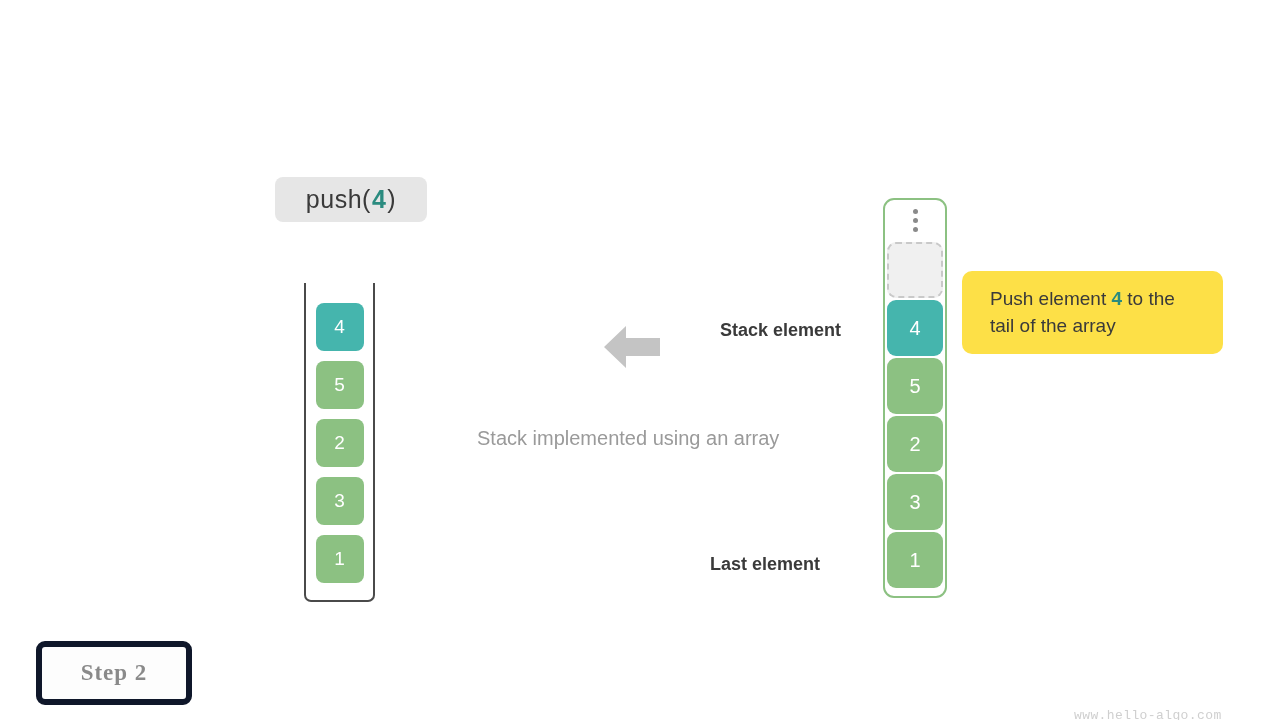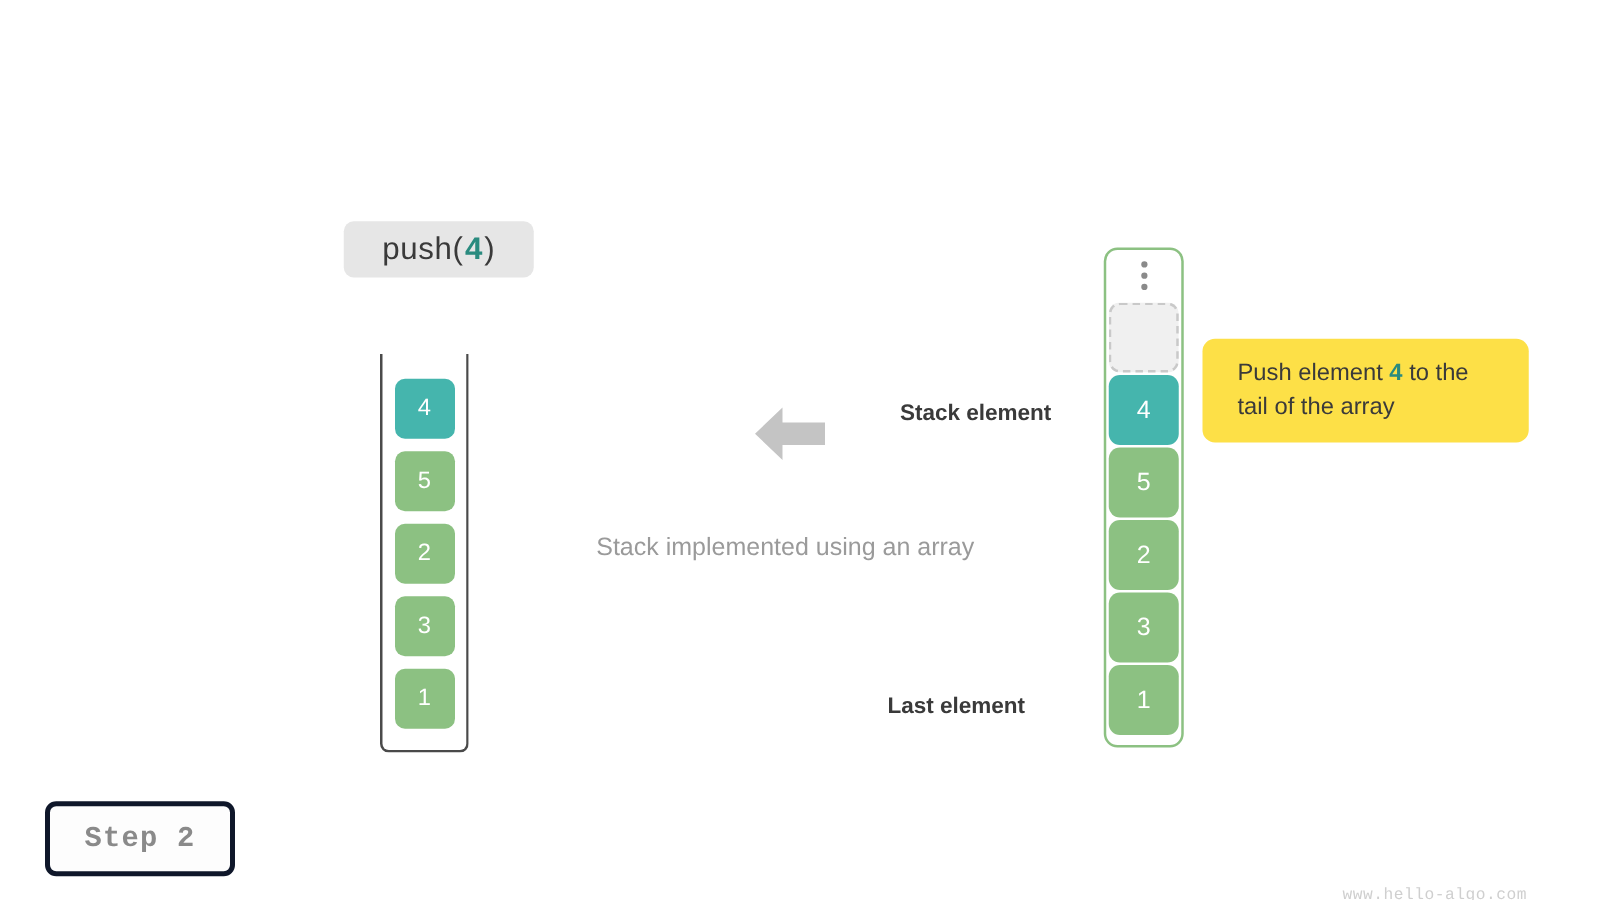--- a/index.html
+++ b/index.html
@@ -201,27 +201,27 @@
     font-weight: bold;
   }
 
   
   .step-badge {
     position: absolute;
     left: 36px;
     top: 641px;
     width: 144px;
     height: 52px;
-    border: 4px solid #0f172a;
+    border: 6px solid #0f172a;
     border-radius: 9px;
     background: #fdfdfd;
     display: flex;
     align-items: center;
     justify-content: center;
-    font-family: Liberation Mono, monospace;
+    font-family: Liberation Serif, serif;
     font-size: 23px;
     font-weight: bold;
     color: #8a8a8a;
     letter-spacing: 1px;
   }
 
   
   .watermark {
     position: absolute;
     left: 1074px;

